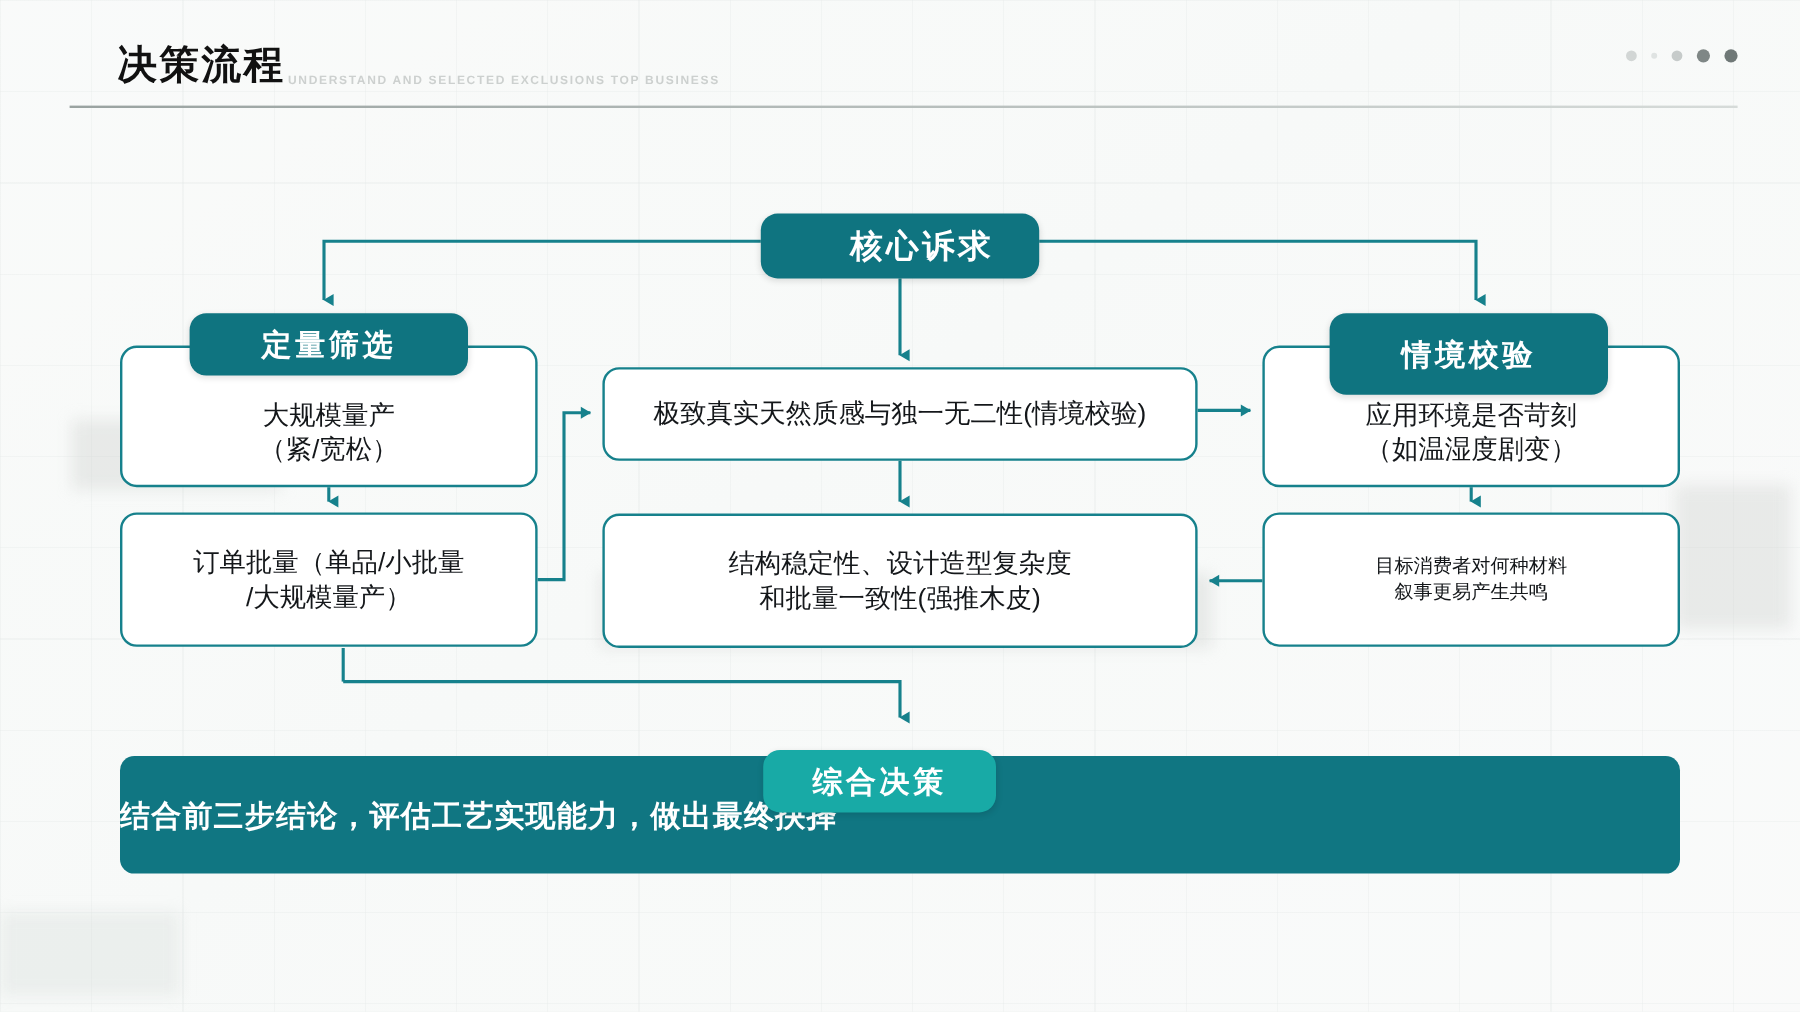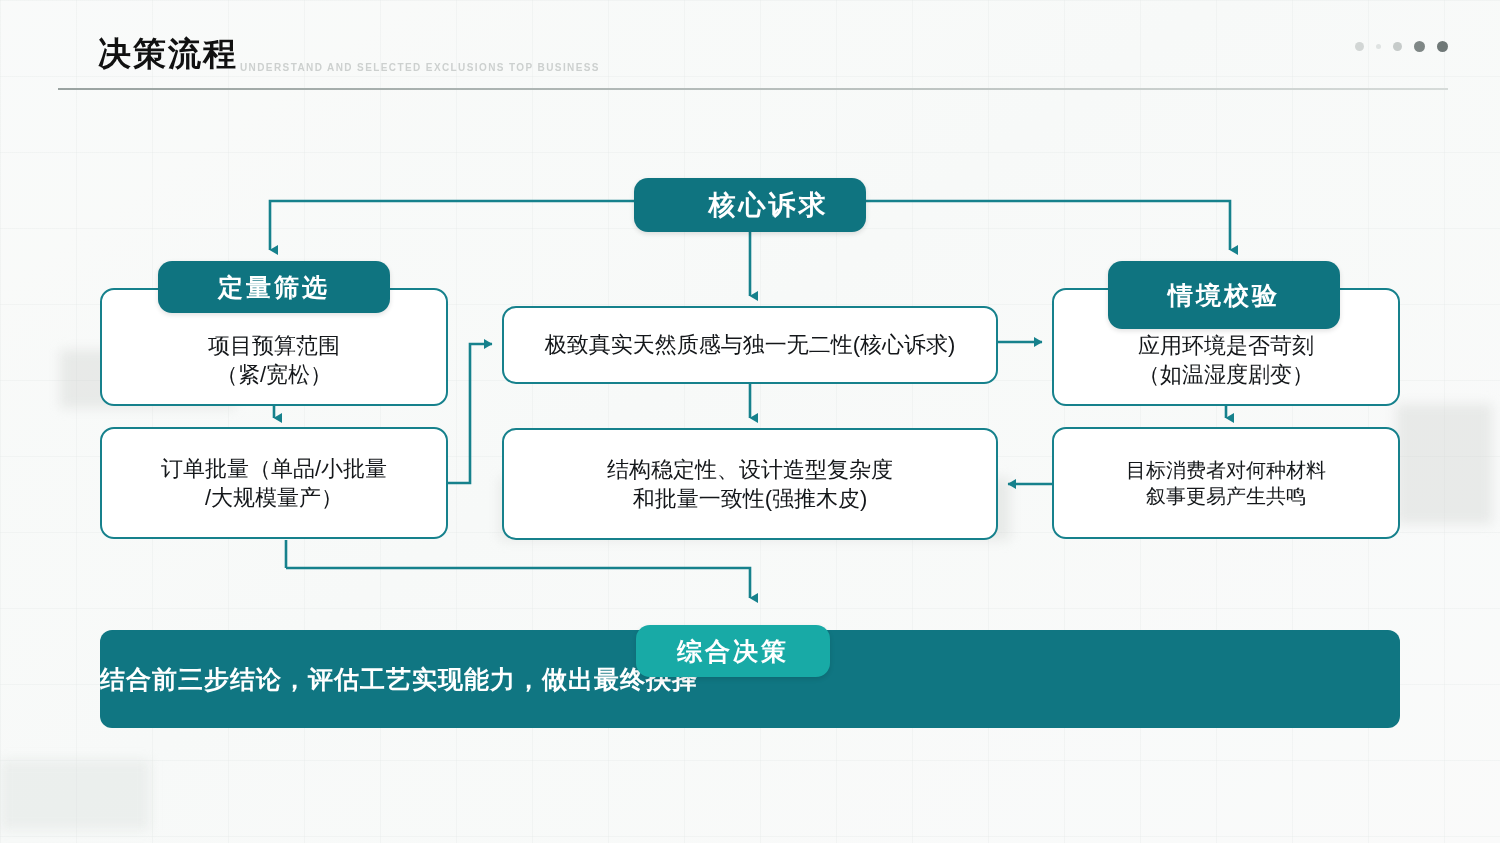--- a/index.html
+++ b/index.html
@@ -116,21 +116,21 @@
   
   #left-box-1  { left: 100px;  top: 288px; width: 348px; height: 118px; font-size: 22px; padding-top: 26px; }
   #left-box-2  { left: 100px;  top: 427px; width: 348px; height: 112px; font-size: 22px; }
 
   
   #center-box-1 { left: 502px; top: 306px; width: 496px; height: 78px; font-size: 22px; }
   #center-box-2 { left: 502px; top: 428px; width: 496px; height: 112px; font-size: 22px; }
 
   
   #right-box-1 { left: 1052px; top: 288px; width: 348px; height: 118px; font-size: 22px; padding-top: 26px; }
-  #right-box-2 { left: 1052px; top: 427px; width: 348px; height: 112px; font-size: 20px; }
+  #right-box-2 { left: 1052px; top: 427px; width: 348px; height: 112px; font-size: 16px; }
 
   
   #final-banner {
     position: absolute;
     left: 100px; top: 630px;
     width: 1300px; height: 98px;
     background: #107682;
     border-radius: 12px;
     display: flex;
     align-items: center;
@@ -202,33 +202,33 @@
       <path d="M286,568 L750,568 L750,598" marker-end="url(#arr-down)"></path>
       <path d="M286,540 L286,568"></path>
     </g>
   </svg>
 
   <div class="pill" id="core-pill">
     <span>核心诉求</span>
   </div>
 
   <div class="node" id="left-box-1">
-    <span class="txt">项目预算范围
+    <span class="txt">大规模量产
 （紧/宽松）</span>
   </div>
   <div class="pill" id="left-pill">
     <span>定量筛选</span>
   </div>
   <div class="node" id="left-box-2">
     <span class="txt">订单批量（单品/小批量
 /大规模量产）</span>
   </div>
 
   <div class="node" id="center-box-1">
-    <span class="txt">极致真实天然质感与独一无二性(核心诉求)</span>
+    <span class="txt">极致真实天然质感与独一无二性(情境校验)</span>
   </div>
   <div class="node" id="center-box-2">
     <span class="txt">结构稳定性、设计造型复杂度
 和批量一致性(强推木皮)</span>
   </div>
 
   <div class="node" id="right-box-1">
     <span class="txt">应用环境是否苛刻
 （如温湿度剧变）</span>
   </div>

